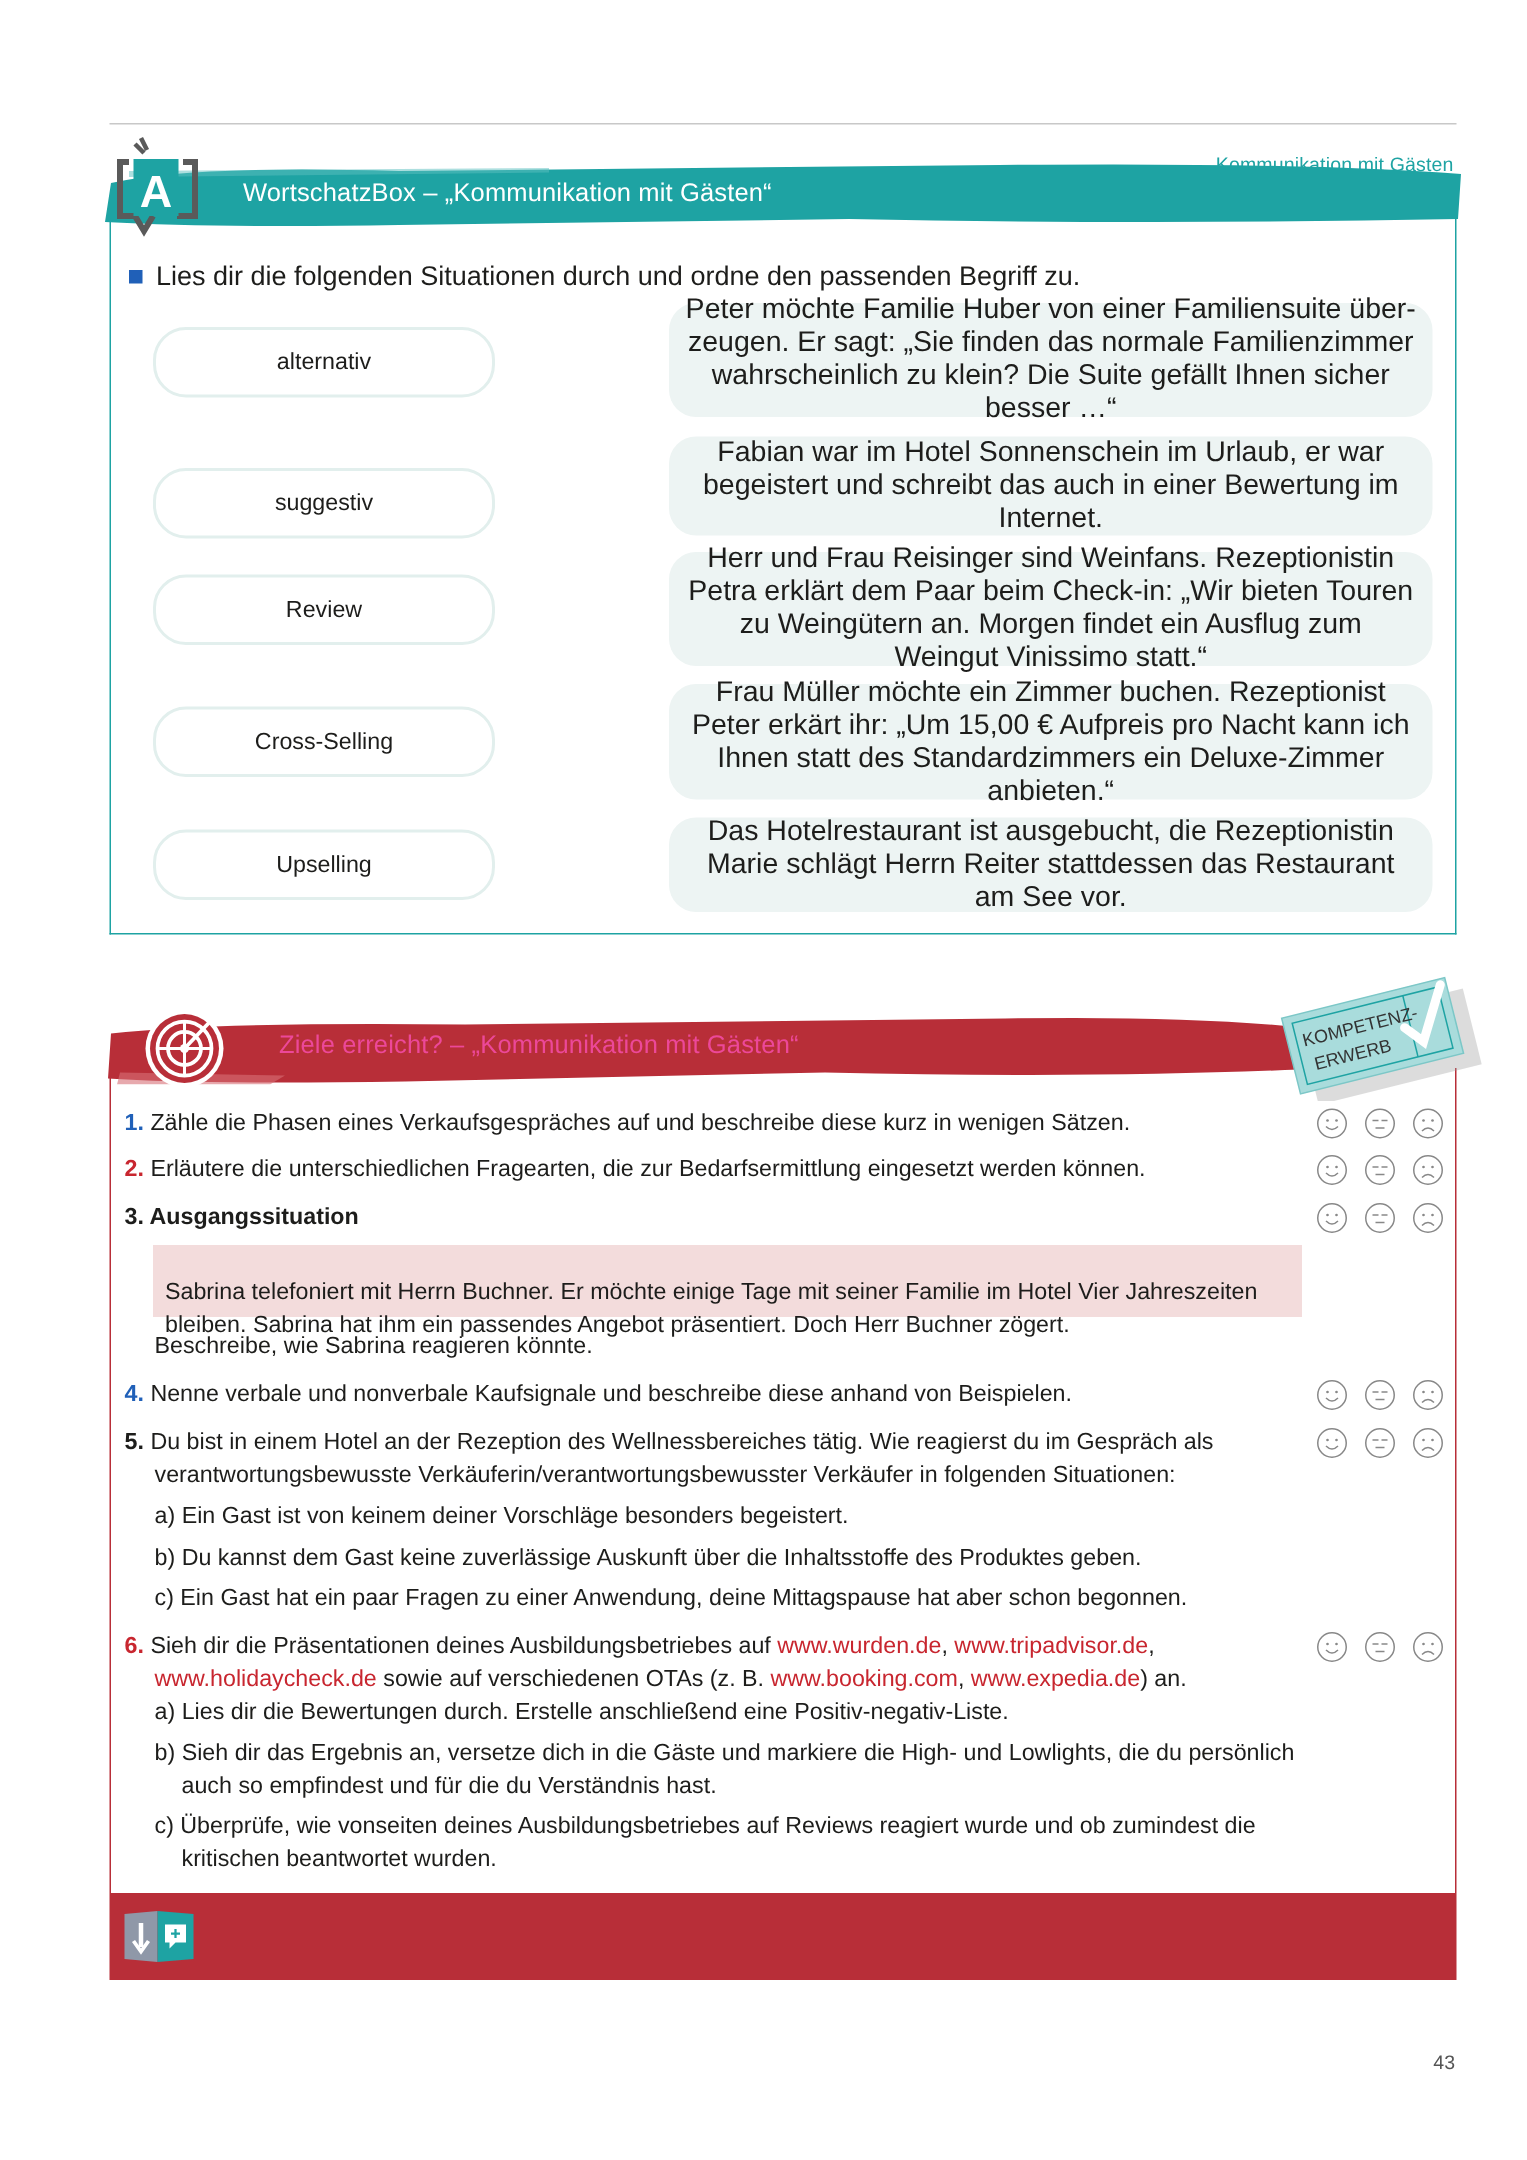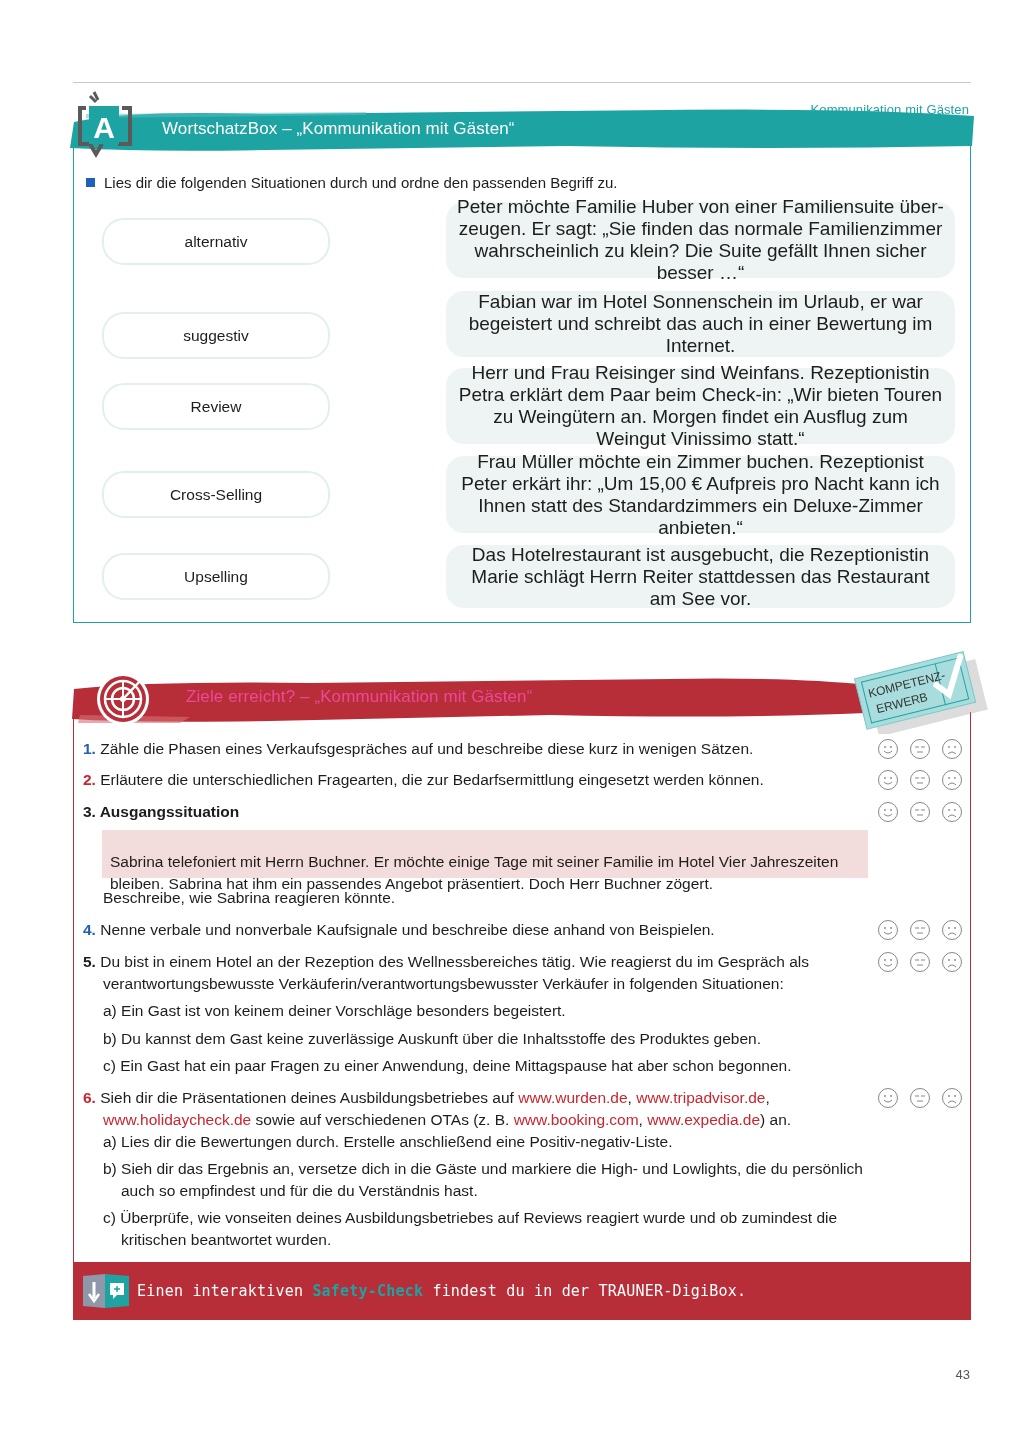--- a/index.html
+++ b/index.html
@@ -9,21 +9,21 @@
   .running-head { position: absolute; top: 58px; right: 49px; font-size: 13px; color: #1ea3a3; letter-spacing: 0.1px; margin-top: 44px; }
   .head-rule { position: absolute; top: 82px; left: 73px; width: 898px; height: 1px; background: #c8c8c8; }
 
   
   .wort-box { position: absolute; top: 140px; left: 73px; width: 898px; height: 483px; border: 1.5px solid #1ea3a3; border-top: none; }
   .wort-banner { position: absolute; top: 106px; left: 66px; width: 910px; height: 46px; }
   .wort-banner svg { position: absolute; left: 0; top: 0; }
   .wort-title { position: absolute; top: 119px; left: 162px; font-size: 17px; color: #ffffff; font-weight: normal; letter-spacing: 0.1px; }
   .a-icon { position: absolute; top: 86px; left: 72px; width: 70px; height: 72px; }
 
-  .instruction { position: absolute; top: 174px; left: 86px; font-size: 15px; display: flex; align-items: center; gap: 9px; }
+  .instruction { position: absolute; top: 174px; left: 86px; font-size: 18px; display: flex; align-items: center; gap: 9px; }
   .bullet-sq { width: 9px; height: 9px; background: #2060b8; display: inline-block; }
 
   .term-pill { position: absolute; left: 102px; width: 228px; height: 47px; border: 2px solid #e2efed; border-radius: 22px; background: #fff; display: flex; align-items: center; justify-content: center; font-size: 15.5px; color: #1d1d1b; }
   .situation { position: absolute; left: 446px; width: 509px; background: #edf4f3; border-radius: 18px; display: flex; align-items: center; justify-content: center; text-align: center; font-size: 19px; line-height: 22px; padding: 0 10px; color: #1d1d1b; }
 
   
   .ziele-box { position: absolute; top: 712px; left: 73px; width: 898px; height: 550px; border: 1.5px solid #b82e38; border-top: none; border-bottom: none; }
   .ziele-banner { position: absolute; top: 675px; left: 70px; width: 800px; height: 48px; }
   .ziele-title { position: absolute; top: 687px; left: 186px; font-size: 17px; color: #ec4899; letter-spacing: 0.1px; }
   .target-icon { position: absolute; top: 669px; left: 94px; width: 58px; height: 58px; }
@@ -286,16 +286,15 @@
 <div class="digi-bar">
   <svg class="digi-icon" viewBox="0 0 52 38">
     <path d="M4 4 L 26 2 L 26 36 L 4 34 Z" fill="#8f98a8"></path>
     <path d="M26 2 L 50 4 L 50 34 L 26 36 Z" fill="#1ea3a3"></path>
     <line x1="15" y1="10" x2="15" y2="26" stroke="#fff" stroke-width="3"></line>
     <path d="M10 22 L 15 29 L 20 22" fill="none" stroke="#fff" stroke-width="2.5"></path>
     <path d="M31 11 L 45 11 L 45 23 L 38 23 L 34 27 L 34 23 L 31 23 Z" fill="#fff"></path>
     <line x1="38" y1="14" x2="38" y2="20" stroke="#1ea3a3" stroke-width="1.5"></line>
     <line x1="35" y1="17" x2="41" y2="17" stroke="#1ea3a3" stroke-width="1.5"></line>
   </svg>
-  <span class="digi-text"><span>Einen interaktiven </span><span class="hl">Safety-Check</span><span> findest du in der TRAUNER-DigiBox.</span></span>
 </div>
 
 <div class="page-num">43</div>
 
 </body></html>

